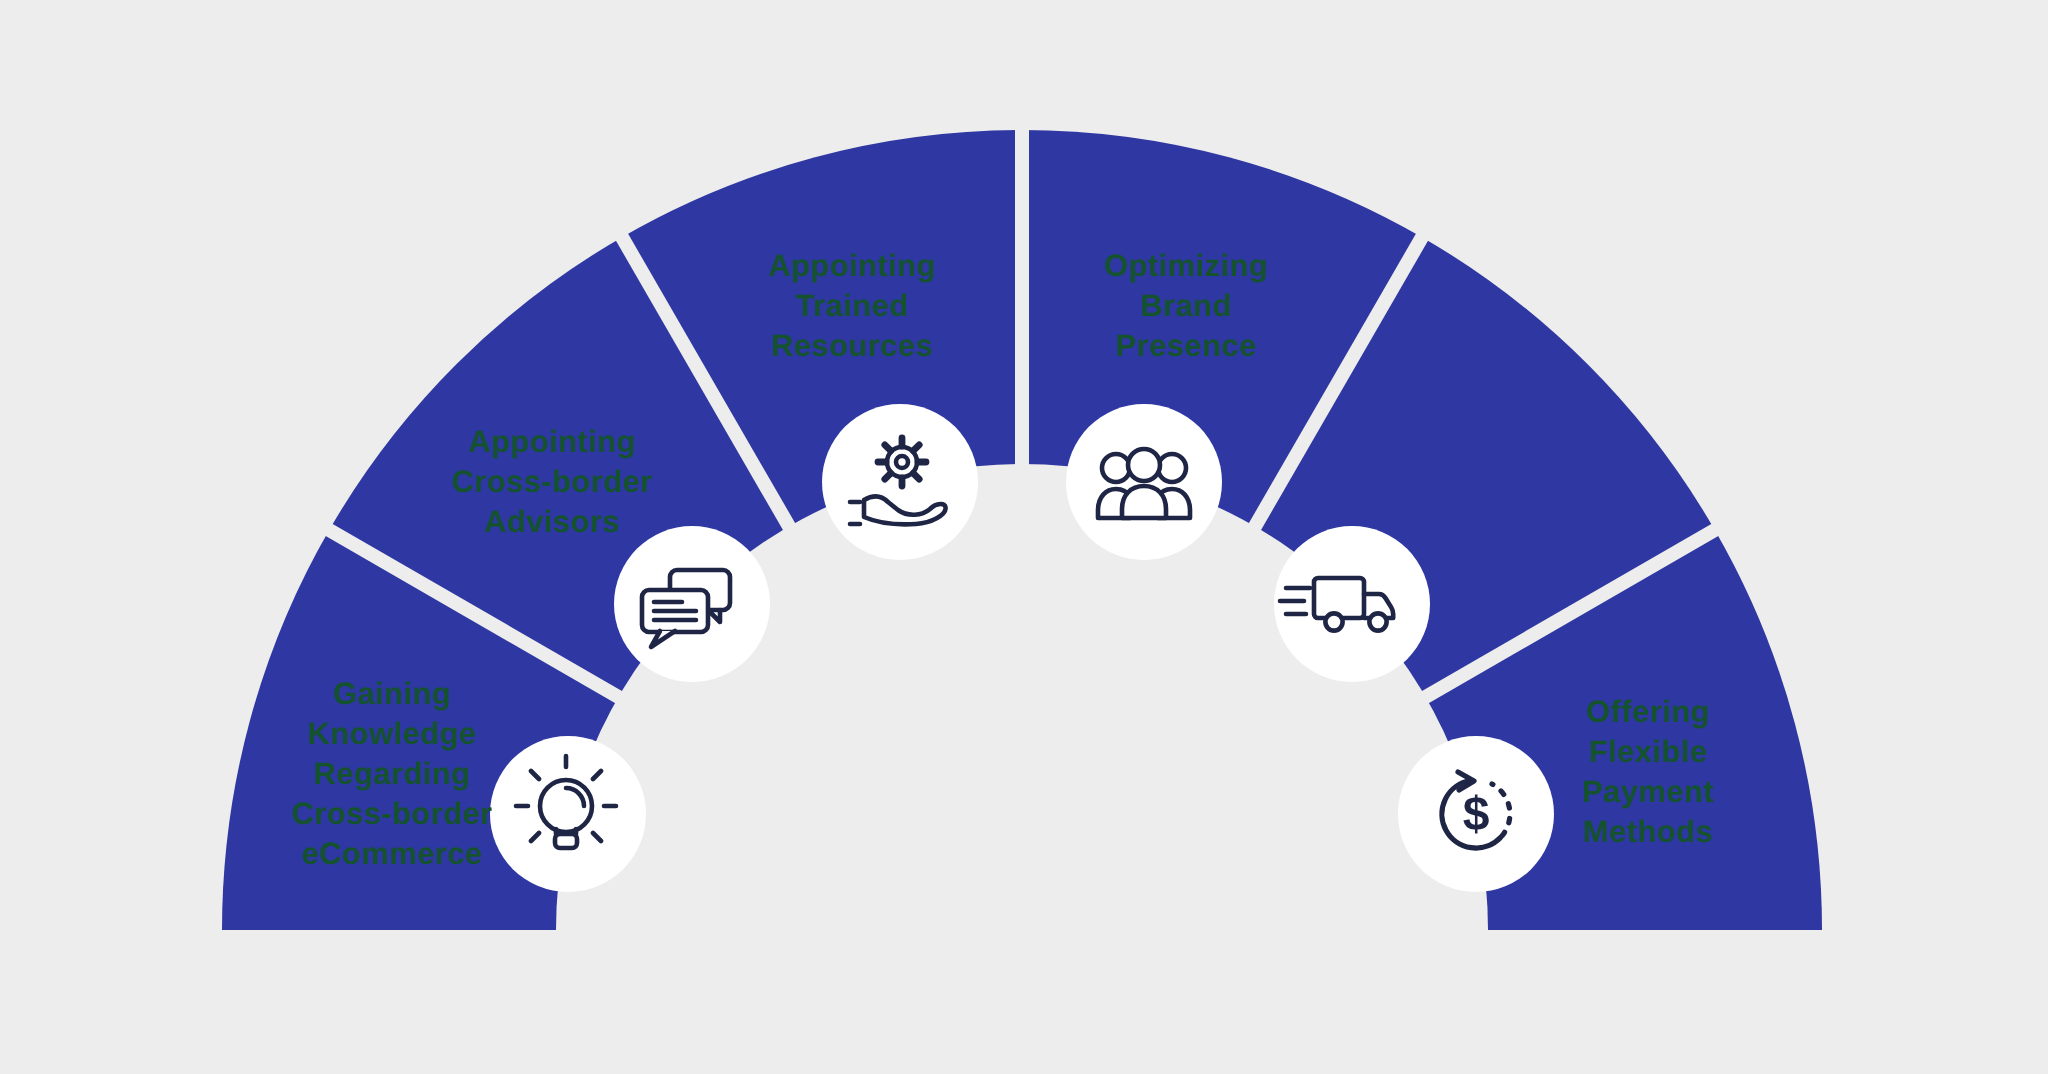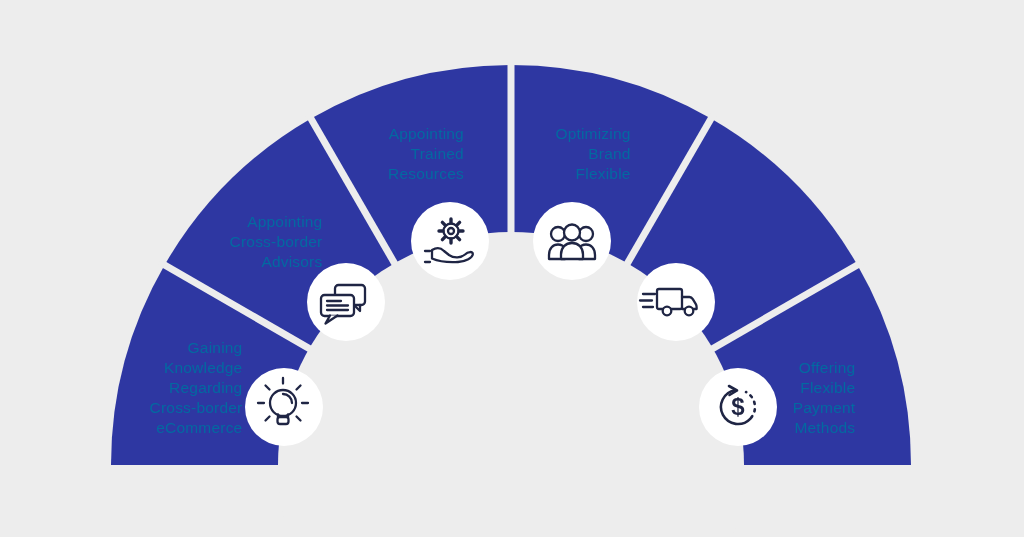--- a/index.html
+++ b/index.html
@@ -10,25 +10,25 @@
     overflow:hidden;
   }
   .canvas{
     position:relative;width:1024px;height:537px;background:#ededed;overflow:hidden;
   }
   .canvas svg{position:absolute;left:0;top:0;}
   .seg-label{
     position:absolute;
     transform:translate(-50%,-50%);
     white-space:pre-line;
-    text-align:right;
-    color:#0369a1;
+    text-align:center;
+    color:#14532d;
     font-size:15.5px;
     line-height:20px;
-    font-weight:400;
+    font-weight:700;
     letter-spacing:.2px;
   }
   .center-question{
     position:absolute;
     left:513px;top:390px;
     width:360px;
     transform:translate(-50%,-50%);
     white-space:pre-line;
     text-align:center;
     color:#222744;
@@ -129,20 +129,20 @@
 Cross-border
 eCommerce</div>
   <div class="seg-label" style="left:276px;top:242px;">Appointing
 Cross-border
 Advisors</div>
   <div class="seg-label" style="left:426px;top:154px;">Appointing
 Trained
 Resources</div>
   <div class="seg-label" style="left:593px;top:154px;">Optimizing
 Brand
-Flexible</div>
-  <div class="seg-label" style="left:824px;top:387px;margin-top:11px;">Offering
+Presence</div>
+  <div class="seg-label" style="left:824px;top:387px;">Offering
 Flexible
 Payment
 Methods</div>
 
 
 </div>
 
 </body></html>

